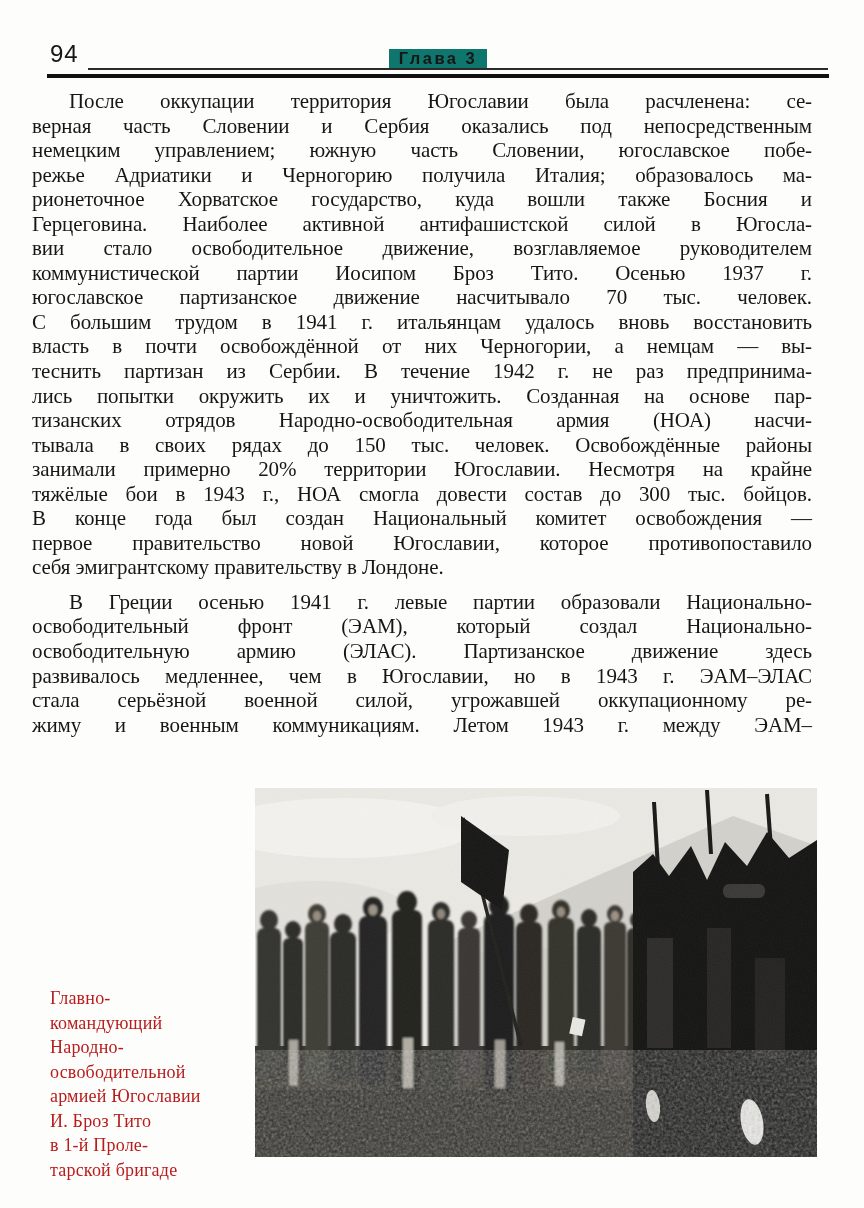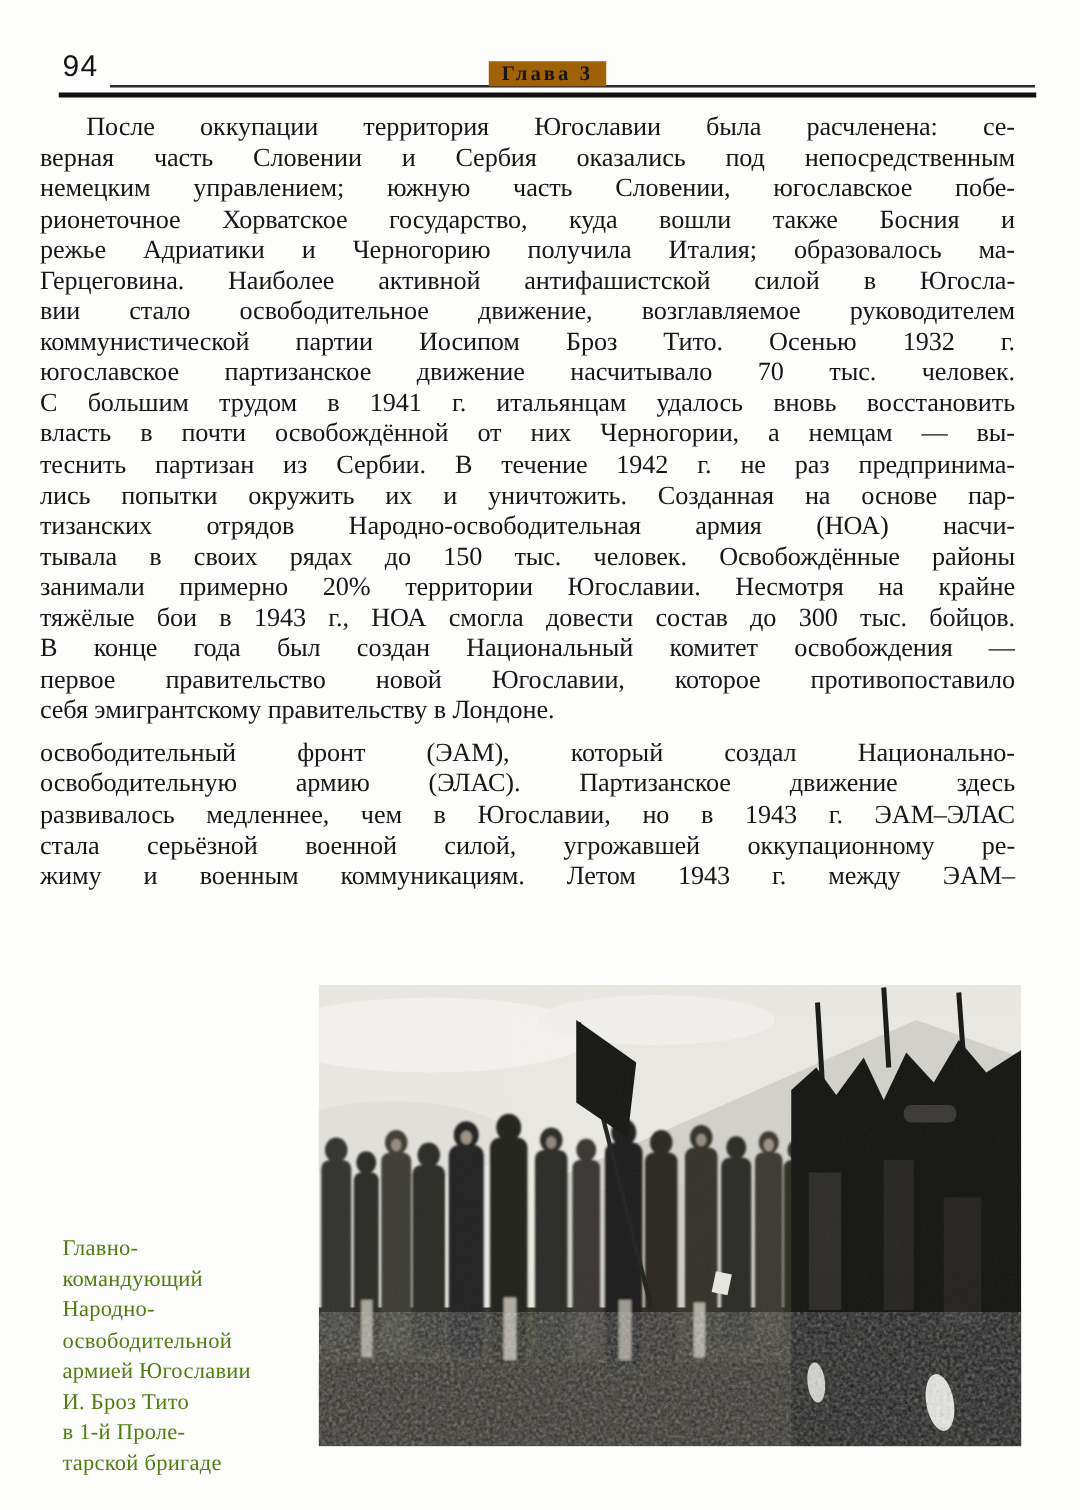--- a/index.html
+++ b/index.html
@@ -18,23 +18,23 @@
     font-family:"Liberation Sans", sans-serif;
     font-size:24px;font-weight:400;letter-spacing:1px;
     background:#fdfdfc;padding-right:8px;z-index:2;
   }
   .chapter-wrap{
     position:absolute;left:48px;top:49px;width:780px;
     text-align:center;z-index:2;
   }
   .chapter{
     display:inline-block;
-    font-family:Liberation Serif, serif;
+    font-family:Liberation Sans, sans-serif;
     font-size:16.5px;font-weight:bold;letter-spacing:2.5px;
-    background:#a16207;padding:0 10px;
+    background:#0f766e;padding:0 10px;
   }
   .rule-thin{
     position:absolute;top:68px;left:88px;width:740px;height:1.5px;
     background:#2b2b2b;z-index:1;
   }
   .rule-thick{
     position:absolute;top:74px;left:47px;width:782px;height:3.5px;
     background:#101010;z-index:1;
   }
   
@@ -53,60 +53,61 @@
   .tline.indent{text-indent:37px;}
   
   .photo{
     position:absolute;left:255px;top:788px;width:562px;height:369px;
     line-height:0;
   }
   .photo svg{display:block;}
   .caption{
     position:absolute;left:50px;top:986px;width:205px;
     font-size:18px;line-height:24.5px;letter-spacing:0.2px;
-    color:#4d7c0f;
+    color:#b91c1c;
   }
   .caption-line{white-space:nowrap;}
 </style>
 </head>
 <body>
 
 <div class="page">
 
   <span class="page-num">94</span>
   <div class="chapter-wrap">
     <span class="chapter">Глава 3</span>
   </div>
   <div class="rule-thin"></div>
   <div class="rule-thick"></div>
 
   <div class="body-text">
       <div class="para">
         <div class="tline indent">После оккупации территория Югославии была расчленена: се-</div>
         <div class="tline">верная часть Словении и Сербия оказались под непосредственным</div>
         <div class="tline">немецким управлением; южную часть Словении, югославское побе-</div>
+        <div class="tline">режье Адриатики и Черногорию получила Италия; образовалось ма-</div>
         <div class="tline">рионеточное Хорватское государство, куда вошли также Босния и</div>
-        <div class="tline">режье Адриатики и Черногорию получила Италия; образовалось ма-</div>
         <div class="tline">Герцеговина. Наиболее активной антифашистской силой в Югосла-</div>
         <div class="tline">вии стало освободительное движение, возглавляемое руководителем</div>
-        <div class="tline">коммунистической партии Иосипом Броз Тито. Осенью 1932 г.</div>
+        <div class="tline">коммунистической партии Иосипом Броз Тито. Осенью 1937 г.</div>
         <div class="tline">югославское партизанское движение насчитывало 70 тыс. человек.</div>
         <div class="tline">С большим трудом в 1941 г. итальянцам удалось вновь восстановить</div>
         <div class="tline">власть в почти освобождённой от них Черногории, а немцам — вы-</div>
         <div class="tline">теснить партизан из Сербии. В течение 1942 г. не раз предпринима-</div>
         <div class="tline">лись попытки окружить их и уничтожить. Созданная на основе пар-</div>
         <div class="tline">тизанских отрядов Народно-освободительная армия (НОА) насчи-</div>
         <div class="tline">тывала в своих рядах до 150 тыс. человек. Освобождённые районы</div>
         <div class="tline">занимали примерно 20% территории Югославии. Несмотря на крайне</div>
         <div class="tline">тяжёлые бои в 1943 г., НОА смогла довести состав до 300 тыс. бойцов.</div>
         <div class="tline">В конце года был создан Национальный комитет освобождения —</div>
         <div class="tline">первое правительство новой Югославии, которое противопоставило</div>
         <div class="tline last">себя эмигрантскому правительству в Лондоне.</div>
       </div>
       <div class="para">
+        <div class="tline indent">В Греции осенью 1941 г. левые партии образовали Национально-</div>
         <div class="tline">освободительный фронт (ЭАМ), который создал Национально-</div>
         <div class="tline">освободительную армию (ЭЛАС). Партизанское движение здесь</div>
         <div class="tline">развивалось медленнее, чем в Югославии, но в 1943 г. ЭАМ–ЭЛАС</div>
         <div class="tline">стала серьёзной военной силой, угрожавшей оккупационному ре-</div>
         <div class="tline">жиму и военным коммуникациям. Летом 1943 г. между ЭАМ–</div>
       </div>
     </div>
 
   <figure class="photo" style="margin:0">
     <svg viewBox="0 0 562 369" width="562" height="369" preserveAspectRatio="none" aria-hidden="true">

